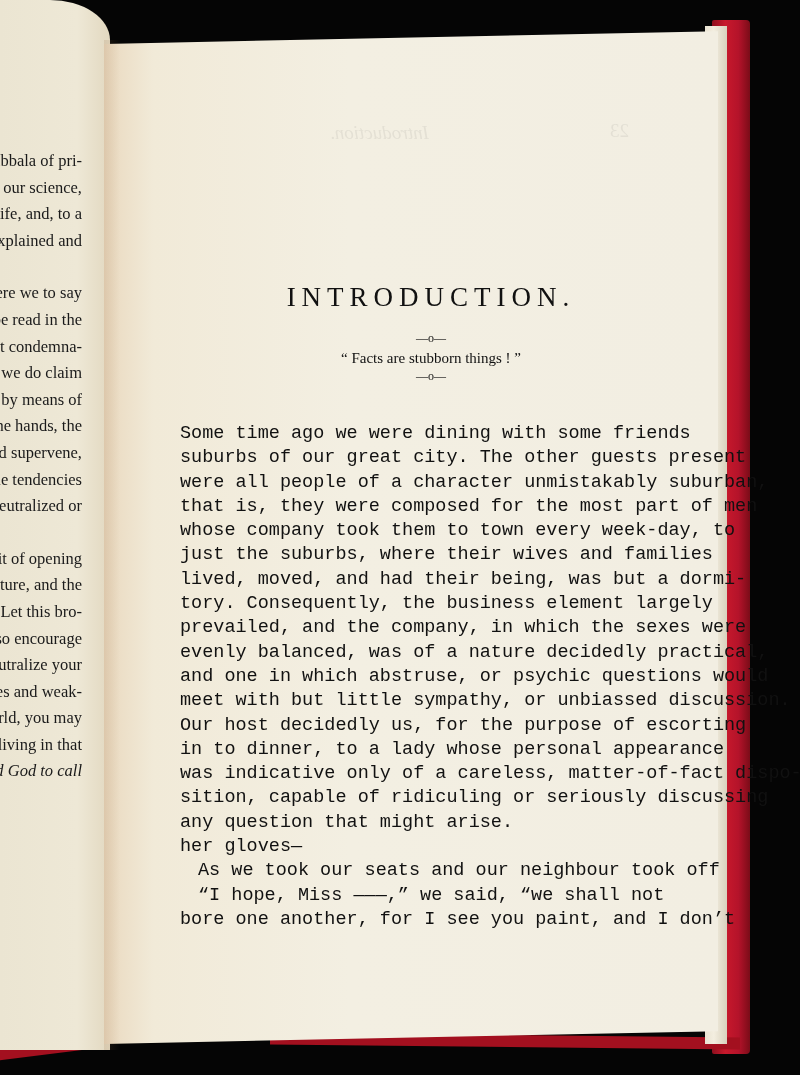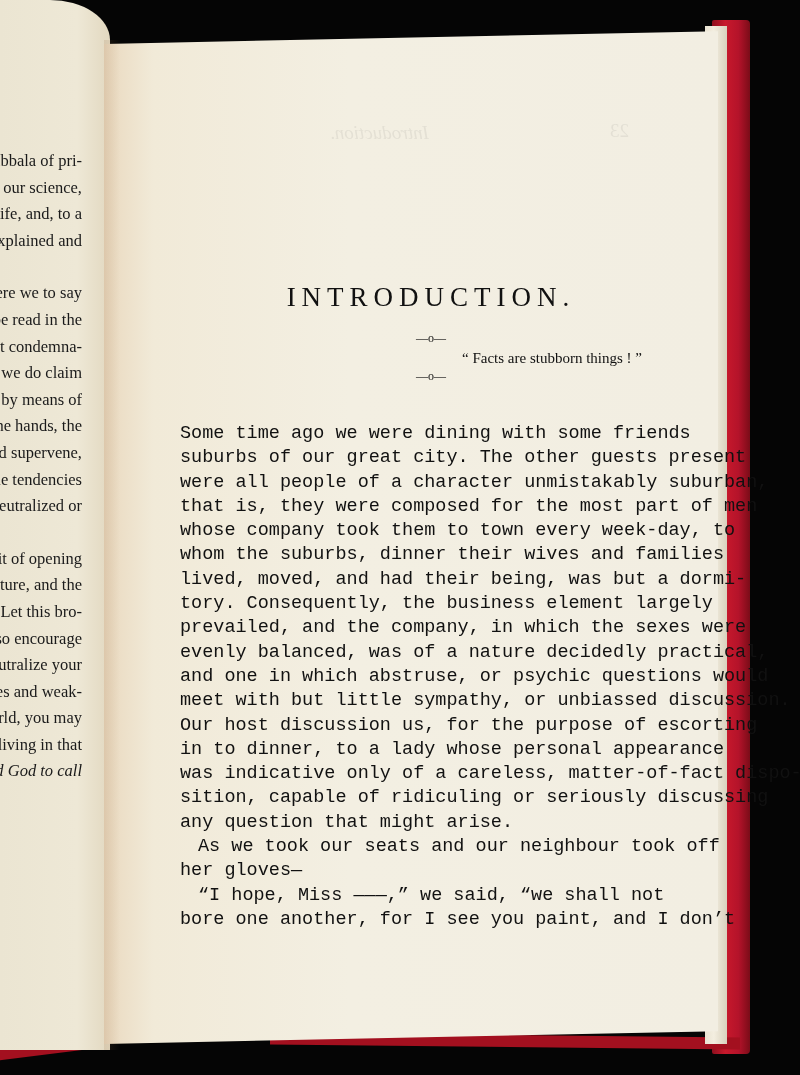--- a/index.html
+++ b/index.html
@@ -53,21 +53,21 @@
     .content {
       position: absolute; left: 180px; top: 270px; width: 462px; color: #111;
       font-family: "Liberation Serif", serif;
     }
     .title {
       text-align: center; font-size: 27px; letter-spacing: 6px; margin-left: 40px;
       font-weight: normal; margin-top: 12px; margin-bottom: 0;
     }
     .orn { text-align: center; font-size: 12px; margin-left: 40px; }
     .orn.one { margin-top: 18px; }
-    .epigraph { text-align: right; font-size: 15px; margin-left: 40px; margin-top: 4px; margin-bottom: 2px; }
+    .epigraph { text-align: center; font-size: 15px; margin-left: 40px; margin-top: 4px; margin-bottom: 2px; }
     .body-text {
       margin-top: 38px; font-size: 18.5px; line-height: 24.3px; text-align: justify; font-family: Liberation Mono, monospace;
     }
     .body-text p { margin: 0; }
     .body-text .line { display: block; text-align: justify; text-align-last: justify; white-space: nowrap; }
     .body-text .line.last { text-align-last: left; }
     .indent { padding-left: 18px; }
   </style>
 </head>
 <body>
@@ -118,35 +118,35 @@
   <div class="epigraph">“ Facts are stubborn things ! ”</div>
   <div class="orn">—o—</div>
 
   <div class="body-text">
     <p>
       <span class="line">Some time ago we were dining with some friends</span>
       <span class="line">suburbs of our great city. The other guests present</span>
       <span class="line">were all people of a character unmistakably suburban,</span>
       <span class="line">that is, they were composed for the most part of men</span>
       <span class="line">whose company took them to town every week-day, to</span>
-      <span class="line">whom the suburbs, dinner their wives and families</span>
+      <span class="line">just the suburbs, where their wives and families</span>
       <span class="line">lived, moved, and had their being, was but a dormi-</span>
       <span class="line">tory. Consequently, the business element largely</span>
       <span class="line">prevailed, and the company, in which the sexes were</span>
       <span class="line">evenly balanced, was of a nature decidedly practical,</span>
       <span class="line">and one in which abstruse, or psychic questions would</span>
       <span class="line">meet with but little sympathy, or unbiassed discussion.</span>
-      <span class="line">Our host discussion us, for the purpose of escorting</span>
+      <span class="line">Our host decidedly us, for the purpose of escorting</span>
       <span class="line">in to dinner, to a lady whose personal appearance</span>
       <span class="line">was indicative only of a careless, matter-of-fact dispo-</span>
       <span class="line">sition, capable of ridiculing or seriously discussing</span>
       <span class="line last">any question that might arise.</span>
     </p>
     <p>
+      <span class="line last">her gloves—</span>
       <span class="line indent">As we took our seats and our neighbour took off</span>
-      <span class="line last">her gloves—</span>
     </p>
     <p>
       <span class="line indent">“I hope, Miss ———,” we said, “we shall not</span>
       <span class="line">bore one another, for I see you paint, and I don’t</span>
     </p>
   </div>
 </div>
 
 </body></html>

